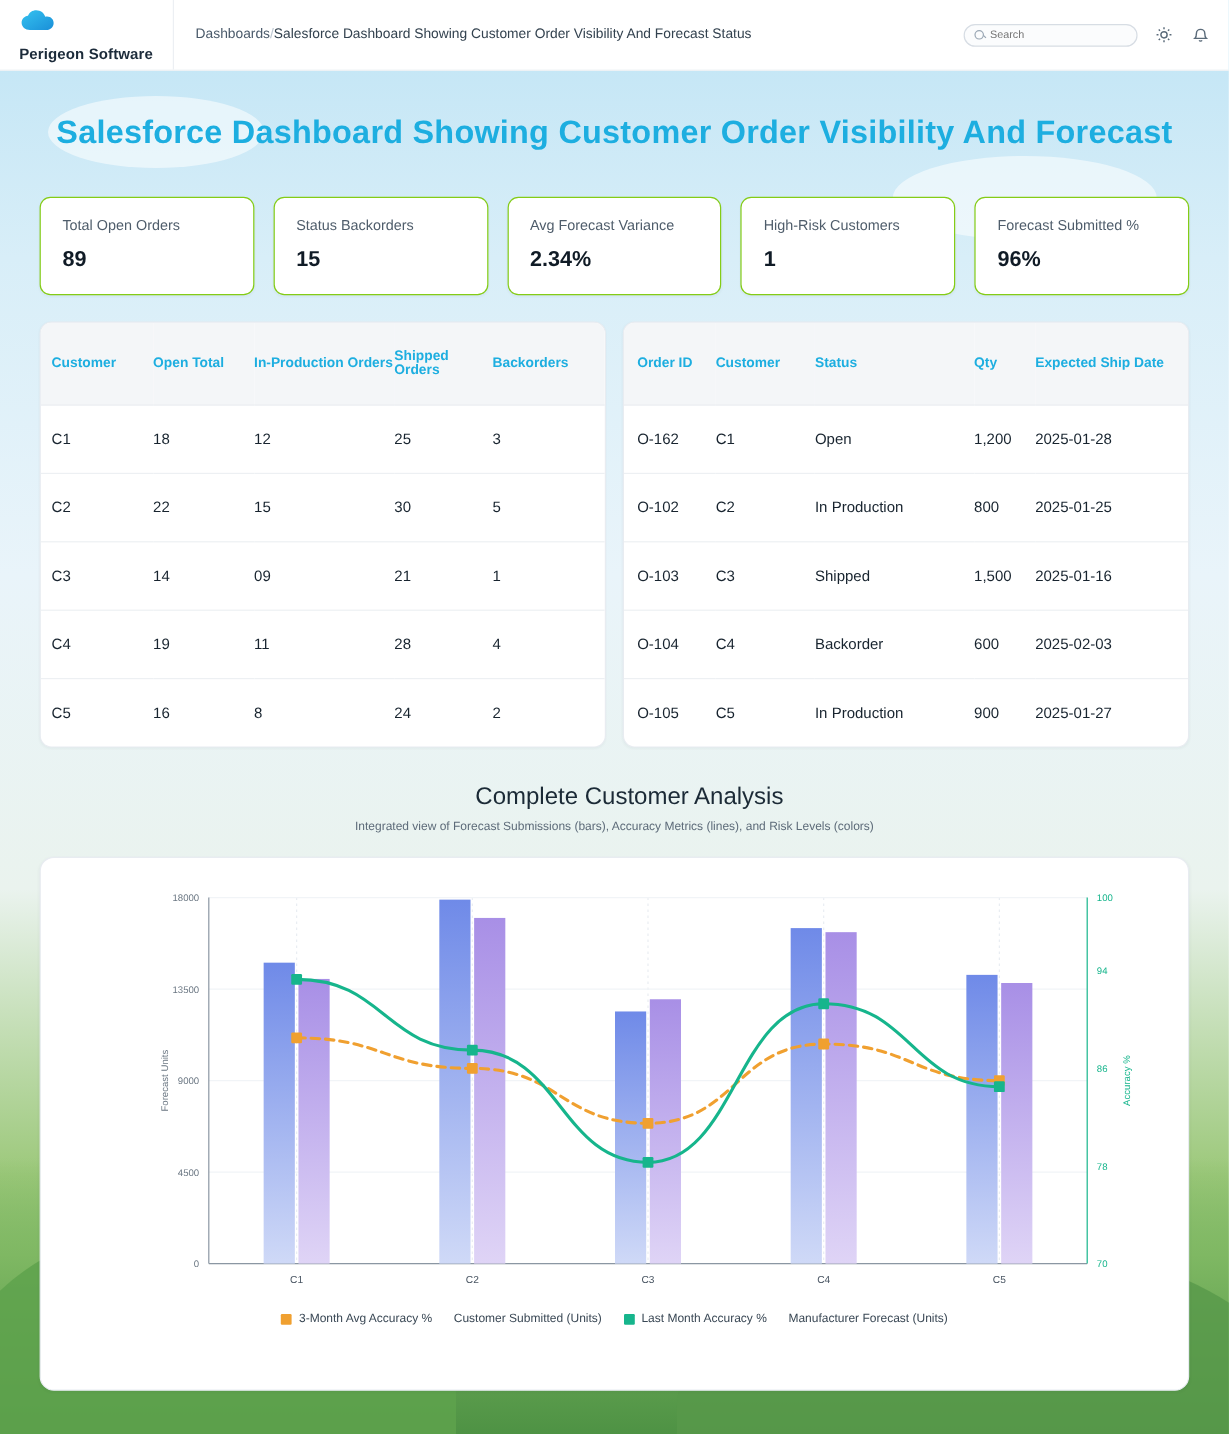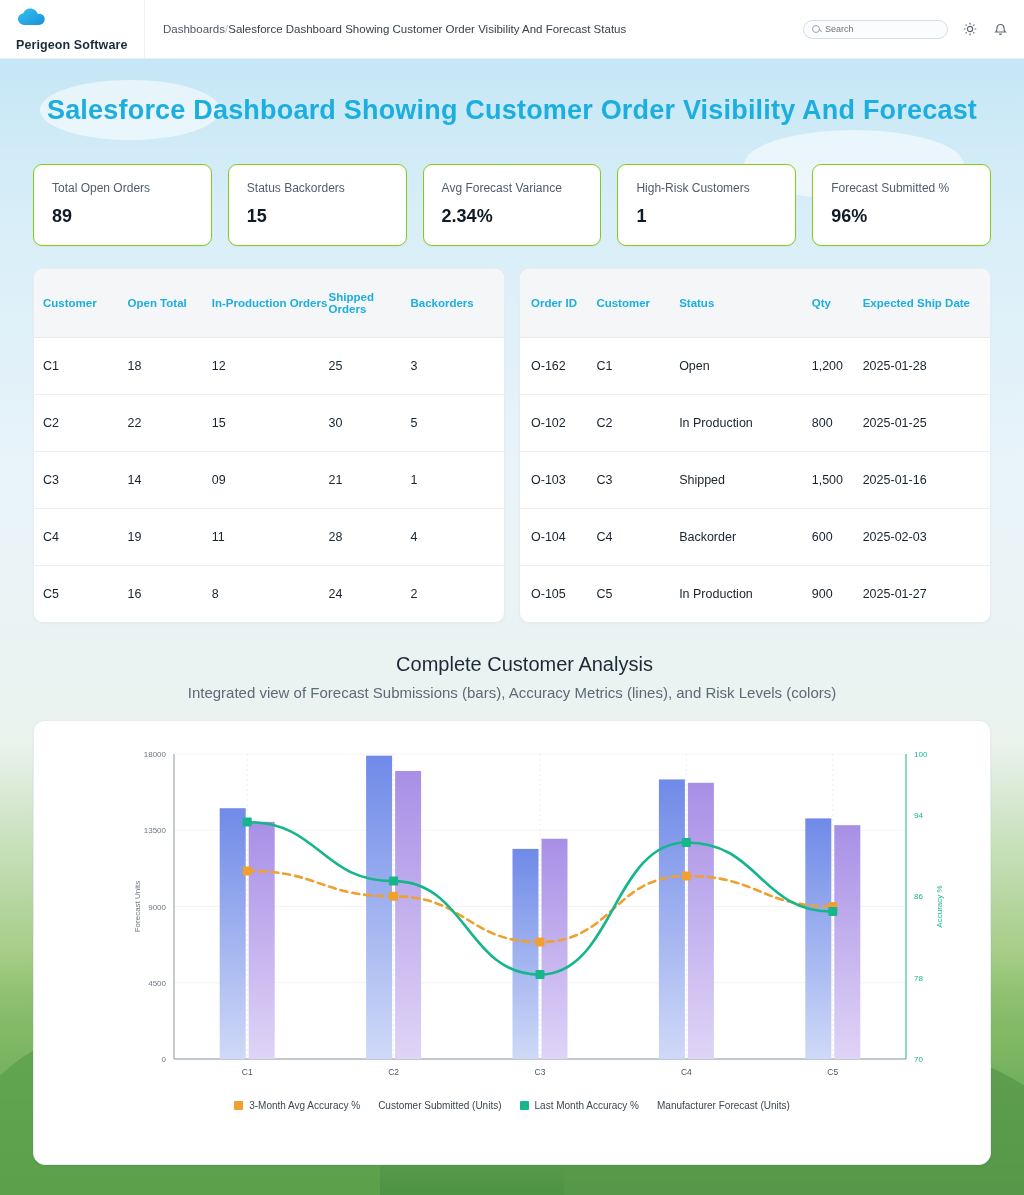--- a/index.html
+++ b/index.html
@@ -134,21 +134,21 @@
   .rt-c5 { width: 120px; }
 
   
   .chart-title {
     position: relative; z-index: 2;
     text-align: center; font-size: 20px; color: #1b2a36;
     margin-top: 30px; font-weight: 400; margin-left: 25px;
   }
   .chart-sub {
     position: relative; z-index: 2;
-    text-align: center; font-size: 15px; color: #5d6b79; margin-top: 8px;
+    text-align: center; font-size: 10px; color: #5d6b79; margin-top: 8px;
   }
   .chart-card {
     position: relative; z-index: 2;
     margin: 19px 33px 0 33px;
     background: #fff; border-radius: 12px; border: 1px solid #e8ecf1;
     height: 445px;
     box-shadow: 0 1px 3px rgba(20,40,60,.05);
     padding: 10px 0 0 0;
   }
   .plot { position: relative; width: 100%; height: 365px; }

